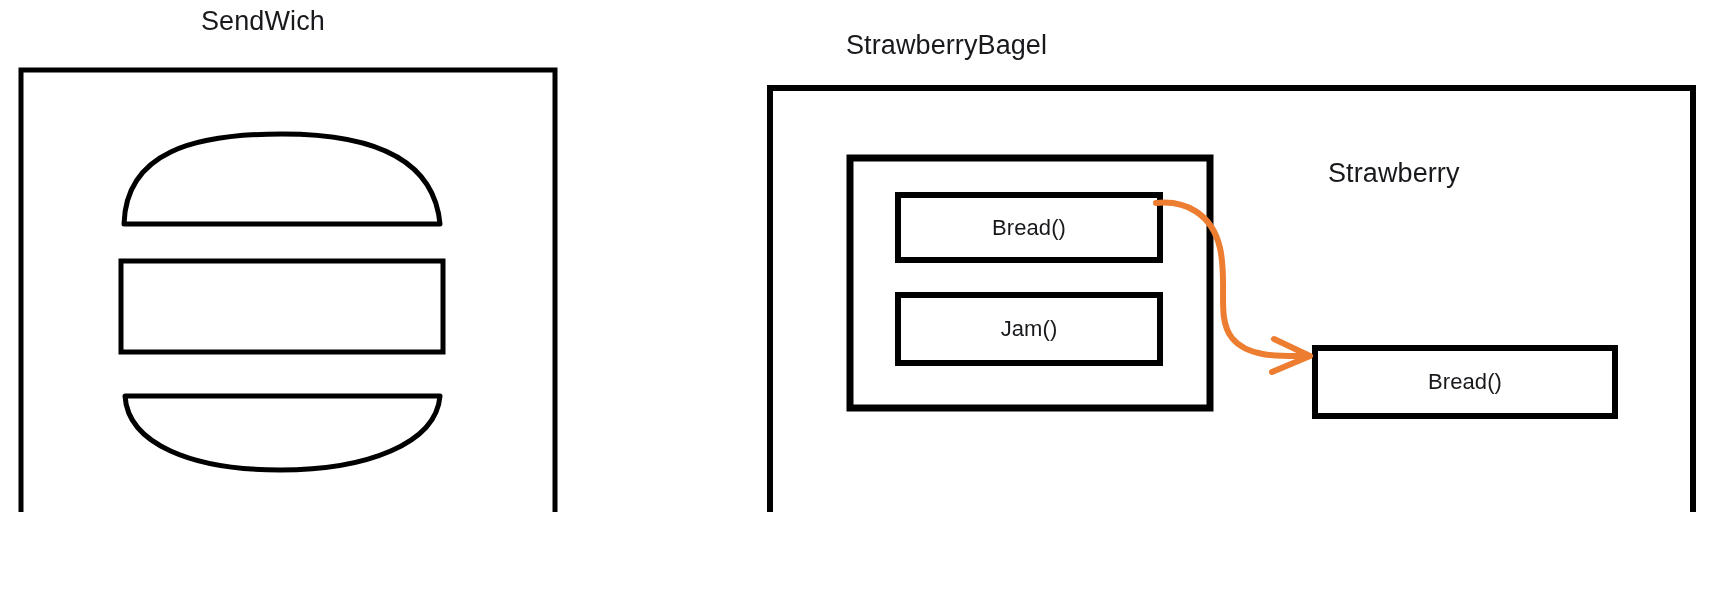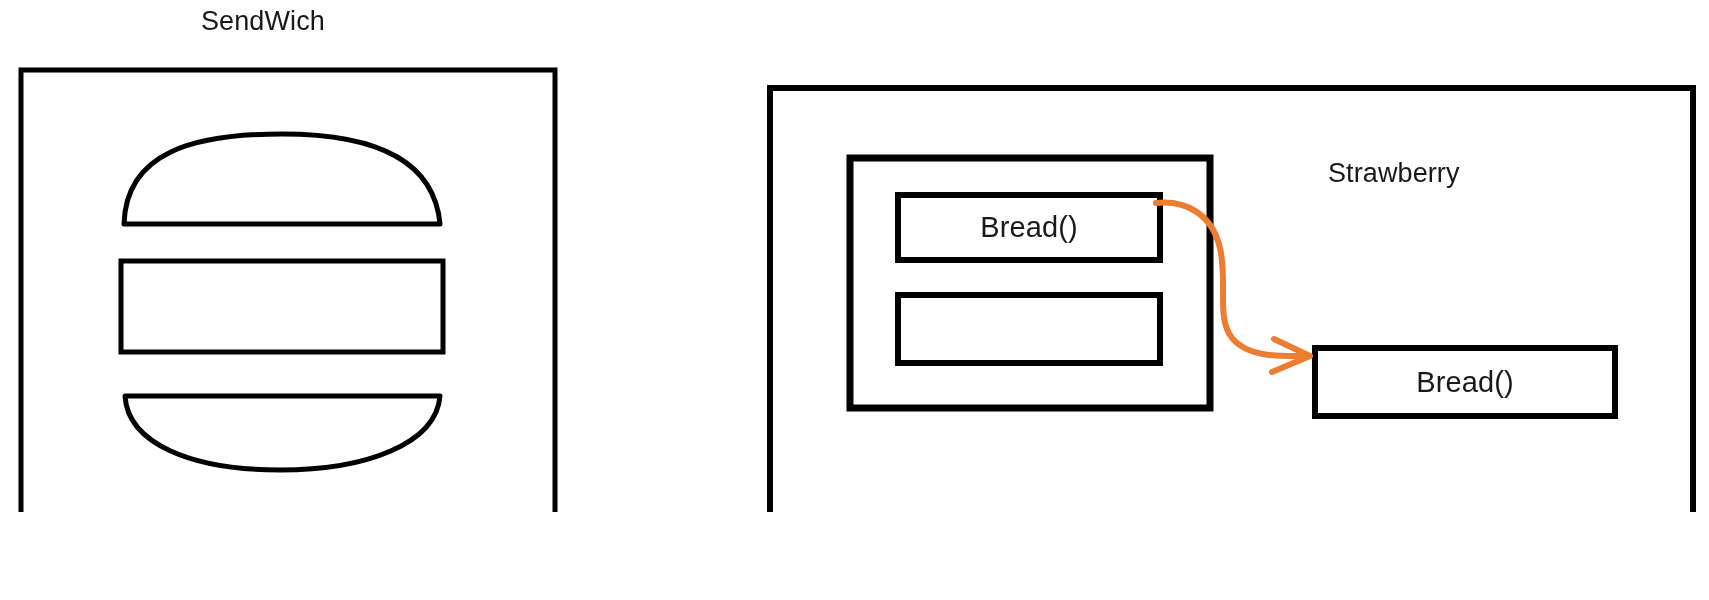--- a/index.html
+++ b/index.html
@@ -31,21 +31,21 @@
     font-family: "Liberation Sans", sans-serif;
     font-size: 27px;
     font-weight: 400;
     color: #17191c;
     white-space: nowrap;
     letter-spacing: 0.1px;
   }
   .box-label {
     position: absolute;
     font-family: "Liberation Sans", sans-serif;
-    font-size: 29px;
+    font-size: 22px;
     font-weight: 400;
     color: #17191c;
     white-space: nowrap;
     display: flex;
     align-items: center;
     justify-content: center;
     letter-spacing: 0.1px;
   }
   #caption-sendwich { left: 201px; top: 6px; }
   #caption-strawberrybagel { left: 846px; top: 30px; }
@@ -78,21 +78,23 @@
     <rect x="898" y="295" width="262" height="68" fill="#ffffff" stroke="#000000" stroke-width="6"></rect>
 
     <rect x="1315" y="348" width="300" height="68" fill="#ffffff" stroke="#000000" stroke-width="6"></rect>
 
     <path d="M 1156 203 C 1186 200 1212 214 1220 248 C 1228 284 1216 318 1232 338 C 1248 358 1282 356 1306 356" fill="none" stroke="#ED7D31" stroke-width="6" stroke-linecap="round" stroke-linejoin="round"></path>
     <path d="M 1274 339 L 1310 356 L 1272 372" fill="none" stroke="#ED7D31" stroke-width="6" stroke-linecap="round" stroke-linejoin="round"></path>
   </svg>
 
   <div class="caption" id="caption-sendwich">SendWich</div>
 
+  <div class="caption" id="caption-strawberrybagel">StrawberryBagel</div>
 
   <div class="caption" id="caption-strawberry">Strawberry</div>
 
   <div class="box-label" id="label-bread-inner">Bread()</div>
 
+  <div class="box-label" id="label-jam-inner">Jam()</div>
 
   <div class="box-label" id="label-bread-outer">Bread()</div>
 
 </div>
 
 </body></html>

